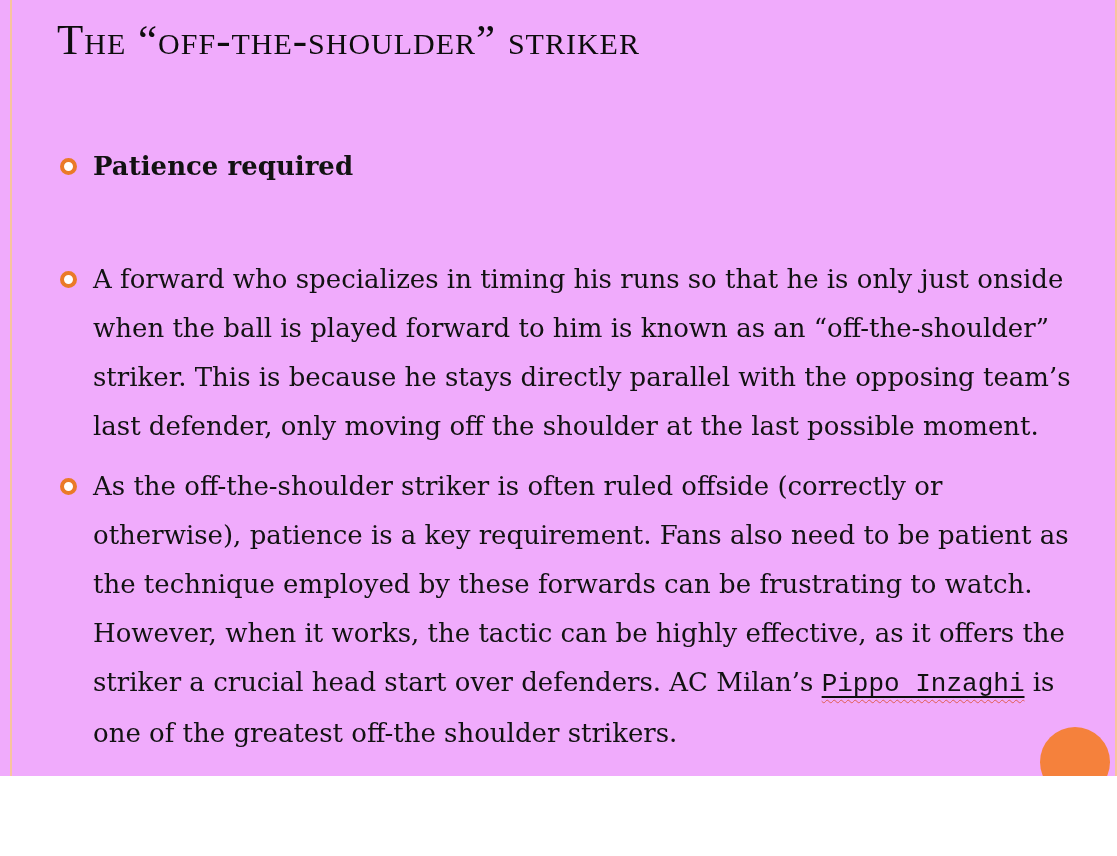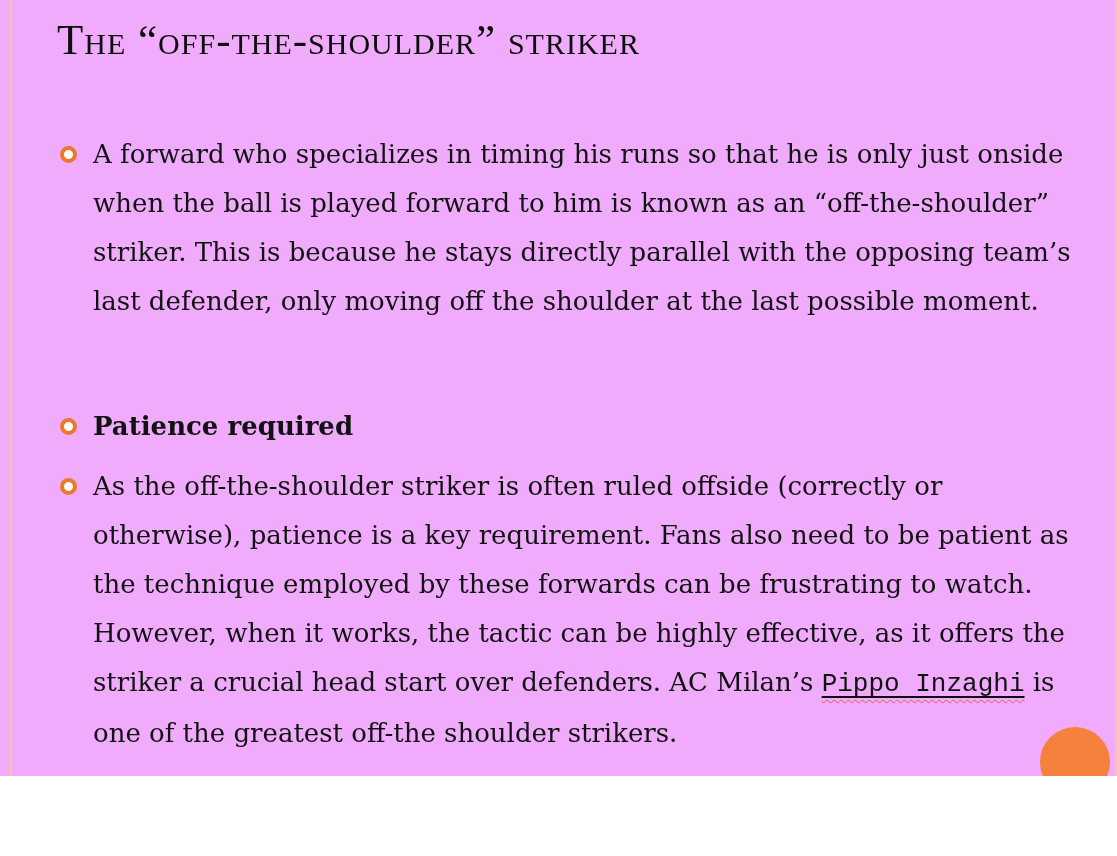--- a/index.html
+++ b/index.html
@@ -90,28 +90,28 @@
 <div class="slide">
 
   <div class="edge-line left"></div>
   <div class="edge-line right"></div>
   <div class="corner-circle"></div>
 
   <h1 class="title">The “off-the-shoulder” striker</h1>
 
   <div class="content">
 
+    <div class="bullet-item second">
+      <span class="bullet-ring"></span>
+      <span>Patience required</span>
+    </div>
+
     <div class="bullet-item first">
       <span class="bullet-ring"></span>
       <span>A forward who specializes in timing his runs so that he is only just onside when the ball is played forward to him is known as an “off-the-shoulder” striker. This is because he stays directly parallel with the opposing team’s last defender, only moving off the shoulder at the last possible moment.</span>
-    </div>
-
-    <div class="bullet-item second">
-      <span class="bullet-ring"></span>
-      <span>Patience required</span>
     </div>
 
     <div class="bullet-item third">
       <span class="bullet-ring"></span>
       <span>As the off-the-shoulder striker is often ruled offside (correctly or otherwise), patience is a key requirement. Fans also need to be patient as the technique employed by these forwards can be frustrating to watch. However, when it works, the tactic can be highly effective, as it offers the striker a crucial head start over defenders. AC Milan’s </span><span class="flagged-link"><span class="squiggle">Pippo Inzaghi</span></span><span> is one of the greatest off-the shoulder strikers.</span>
     </div>
 
   </div>
 </div>
 

